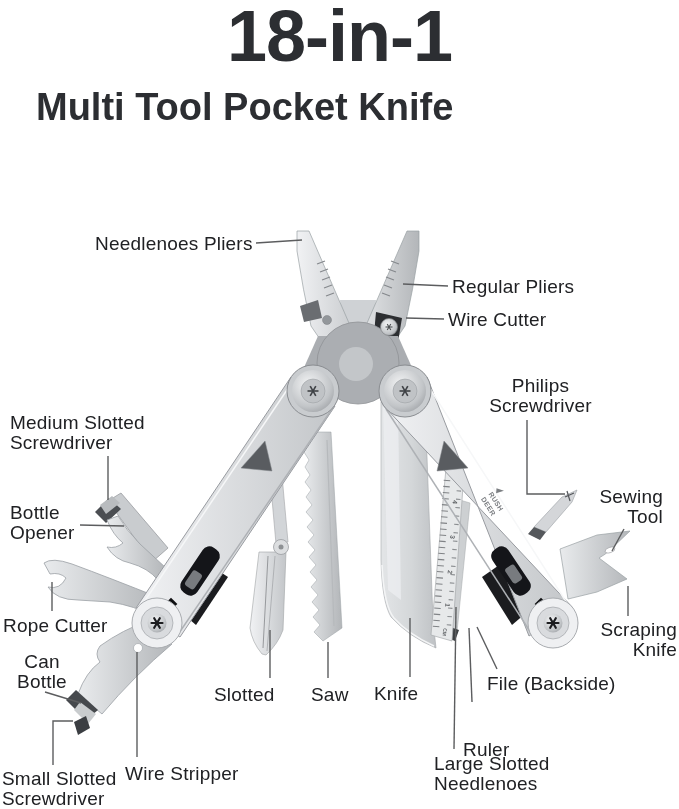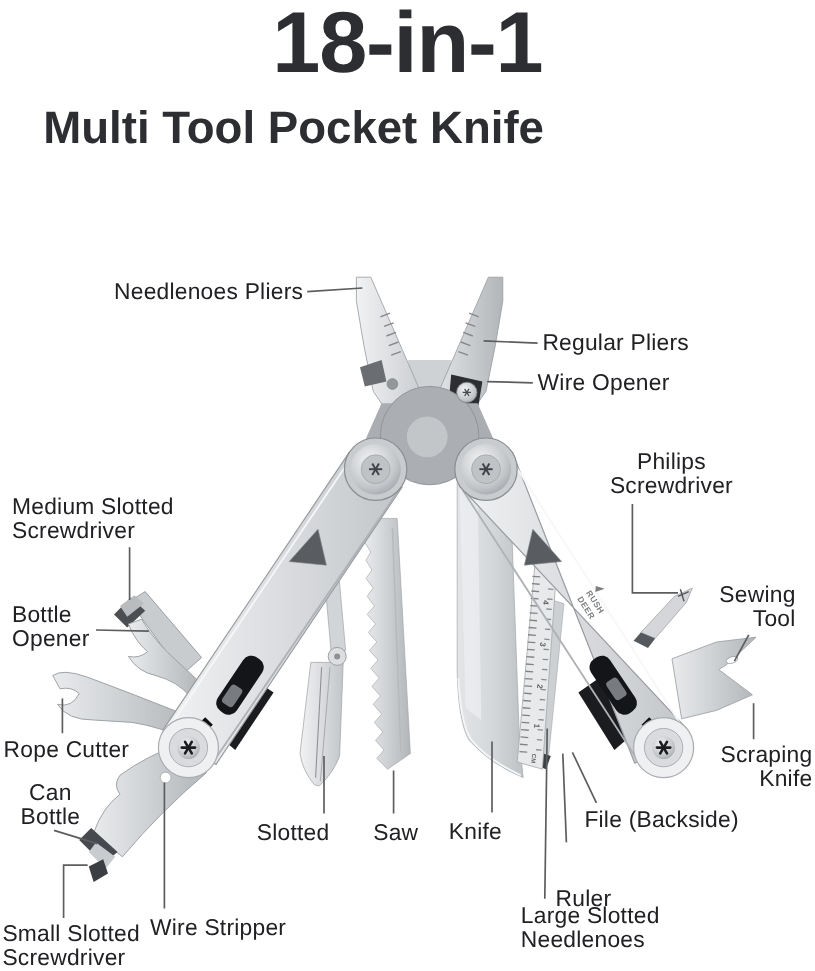--- a/index.html
+++ b/index.html
@@ -238,22 +238,22 @@
     <line x1="328" y1="642" x2="328" y2="678"></line>
     <line x1="410" y1="618" x2="410" y2="677"></line>
     <line x1="469" y1="628" x2="472" y2="702"></line>
     <line x1="477" y1="627" x2="497" y2="669"></line>
     <line x1="456" y1="607" x2="454" y2="749"></line>
   </g>
 </svg>
 
 <div class="lbl" style="left:95px;top:234px;">Needlenoes Pliers</div>
 <div class="lbl" style="left:452px;top:277px;">Regular Pliers</div>
-<div class="lbl" style="left:448px;top:310px;">Wire Opener</div>
-<div class="lbl wrap c" style="left:502px;top:376px;width:115px;">Philips Screwdriver</div>
+<div class="lbl" style="left:448px;top:310px;">Wire Cutter</div>
+<div class="lbl wrap c" style="left:483px;top:376px;width:115px;">Philips Screwdriver</div>
 <div class="lbl wrap" style="left:10px;top:413px;width:160px;">Medium Slotted Screwdriver</div>
 <div class="lbl wrap" style="left:10px;top:503px;width:80px;">Bottle Opener</div>
 <div class="lbl" style="left:3px;top:616px;">Rope Cutter</div>
 <div class="lbl wrap c" style="left:2px;top:652px;width:80px;">Can Bottle</div>
 <div class="lbl wrap" style="left:2px;top:769px;width:140px;">Small Slotted Screwdriver</div>
 <div class="lbl" style="left:125px;top:764px;">Wire Stripper</div>
 <div class="lbl" style="left:214px;top:685px;">Slotted</div>
 <div class="lbl" style="left:311px;top:685px;">Saw</div>
 <div class="lbl" style="left:374px;top:684px;">Knife</div>
 <div class="lbl" style="left:463px;top:740px;">Ruler</div>

